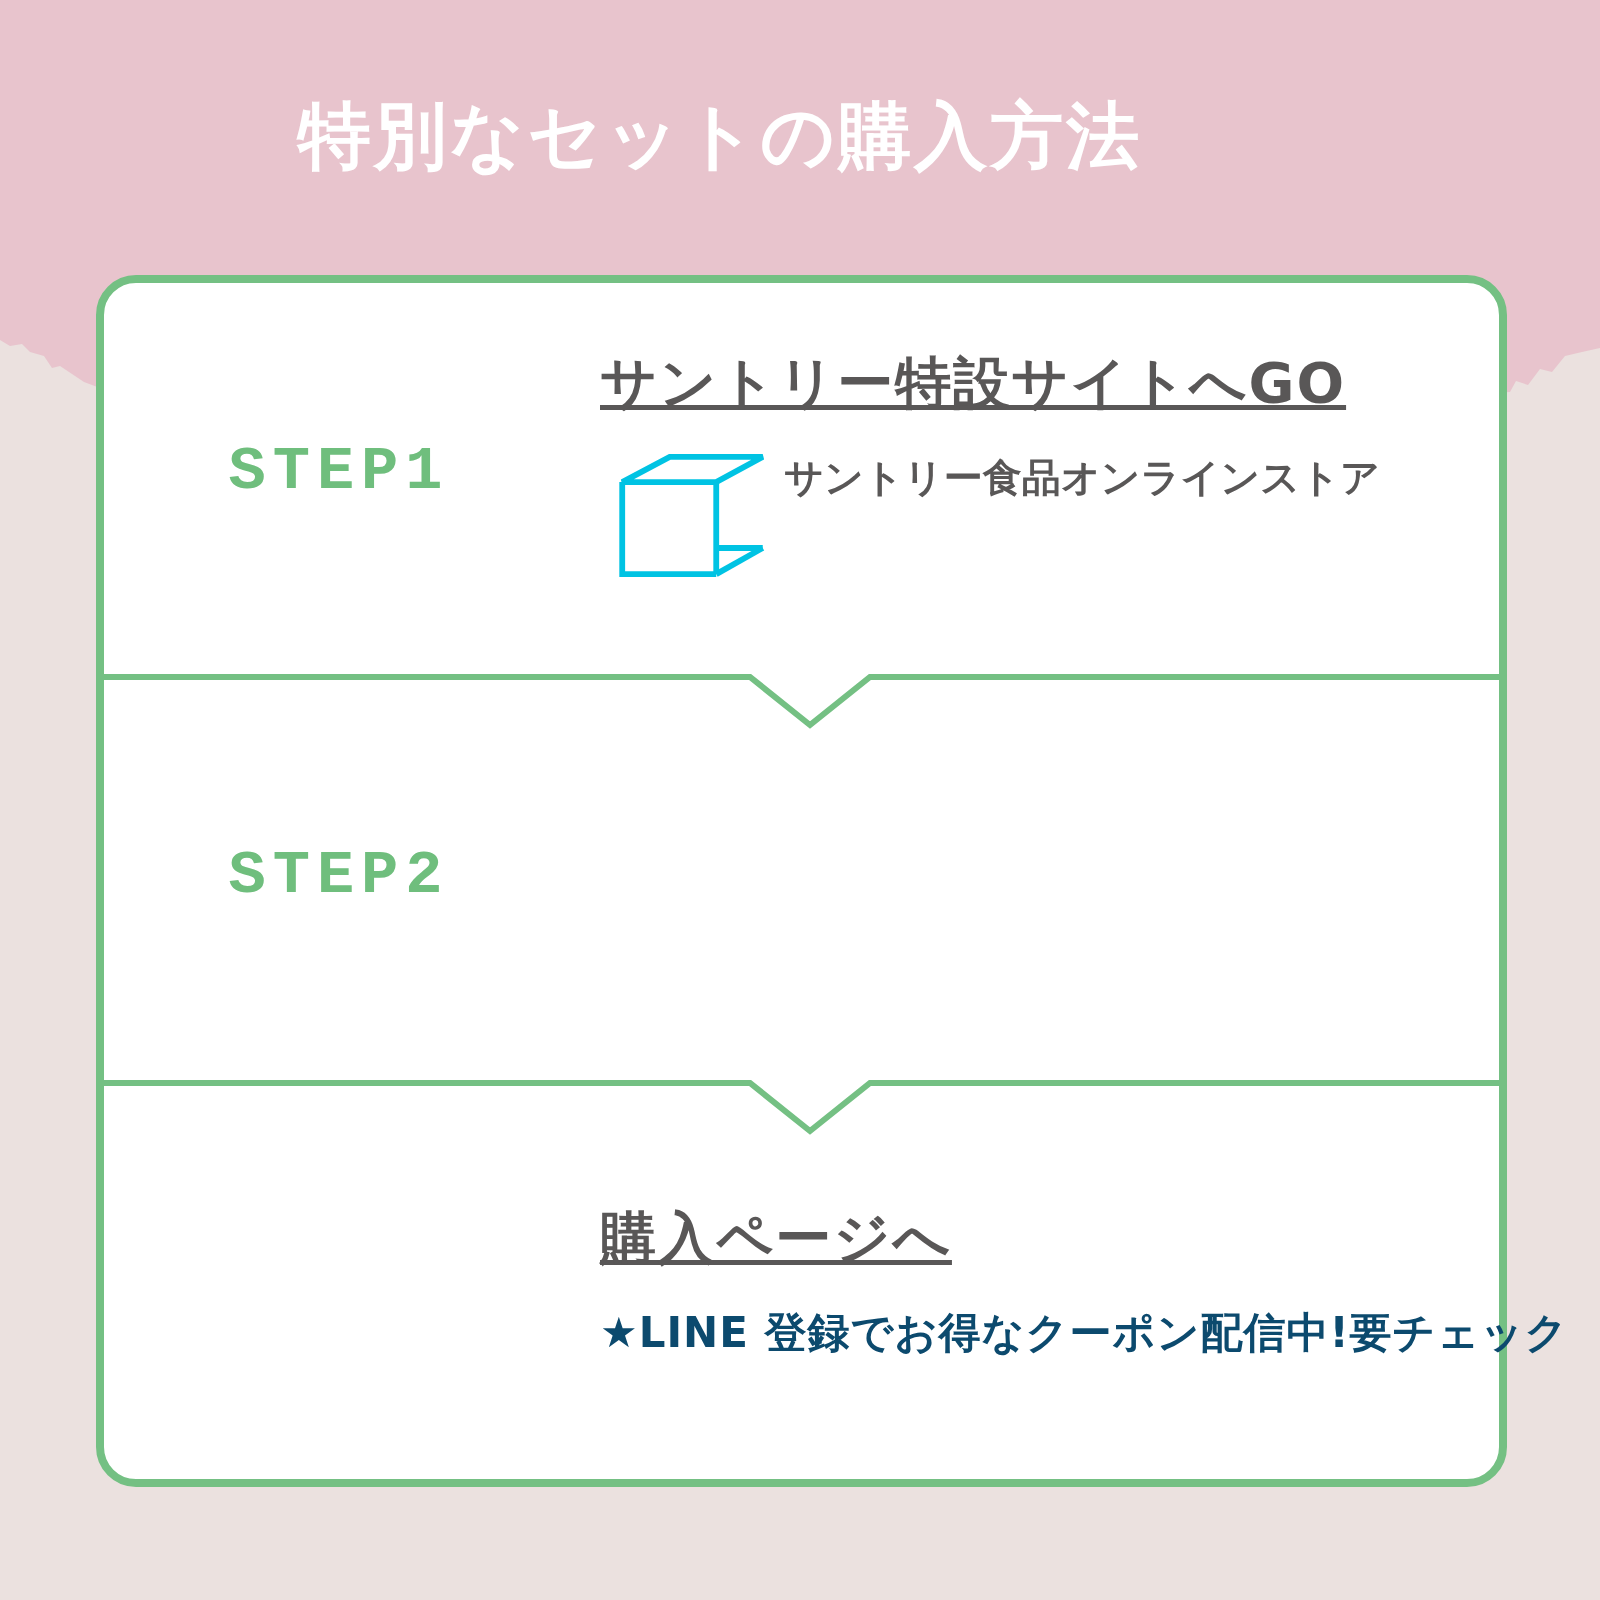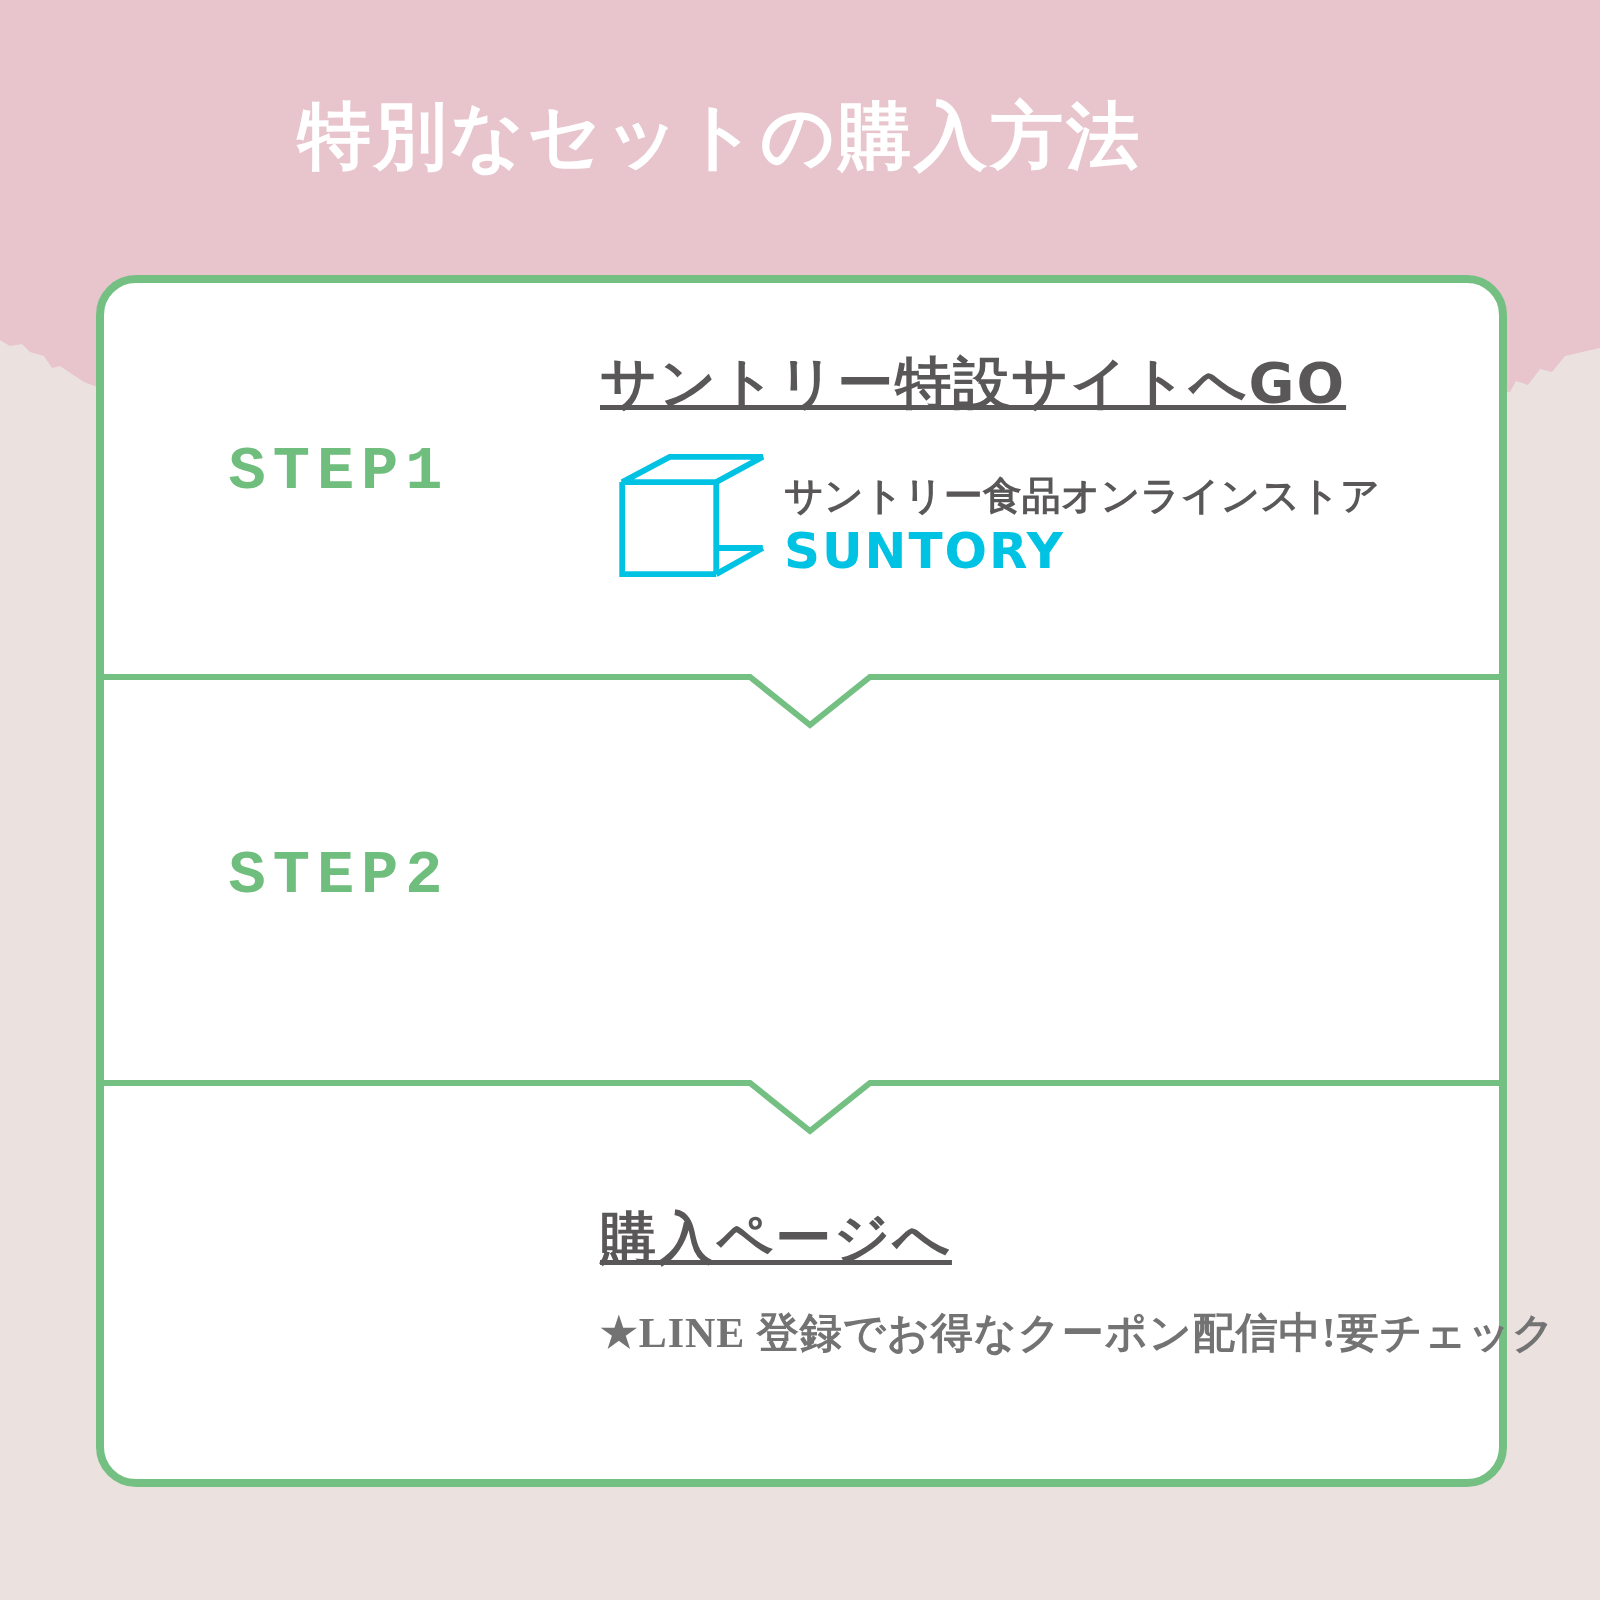--- a/index.html
+++ b/index.html
@@ -36,33 +36,33 @@
     font-size:56px;font-weight:800;letter-spacing:2px;line-height:1.2;
     color:#595757;white-space:nowrap;text-decoration:underline;
   }
   .step-heading.h1{top:66px;}
   .step-heading.h3{top:921px;}
   .step2-lines{
     position:absolute;left:496px;top:524px;
     font-size:56px;font-weight:800;letter-spacing:2px;line-height:1.56;
     color:#595757;white-space:nowrap;
   }
-  .suntory-logo{position:absolute;left:512px;top:170px;display:flex;align-items:flex-end;}
+  .suntory-logo{position:absolute;left:512px;top:170px;display:flex;align-items:flex-start;}
   .cube-icon{width:152px;height:126px;flex:0 0 auto;}
   .suntory-texts{margin-left:16px;padding-top:1px;display:flex;flex-direction:column;}
   .suntory-store{
     font-size:39px;font-weight:700;color:#595757;line-height:1.25;white-space:nowrap;
   }
   .suntory-brand{
     font-size:50px;font-weight:800;color:#00c3e3;letter-spacing:2px;
     line-height:1.1;margin-top:3px;white-space:nowrap;
   }
   .step-note{
     position:absolute;left:496px;top:1022px;
-    font-size:42px;font-weight:800;letter-spacing:1px;color:#737373;white-space:nowrap;font-family:Liberation Serif, serif;
+    font-size:42px;font-weight:800;letter-spacing:1px;color:#0c4a6e;white-space:nowrap;
   }
 </style>
 </head>
 <body>
 
 <svg class="pink-wave" viewBox="0 0 1600 460" preserveAspectRatio="none" aria-hidden="true">
   <path fill="#e8c4cd" d="
     M0,0 H1600 V348
     L1582,352 L1565,356 L1552,372 L1540,369 L1528,385 L1516,381 L1510,392
     L1400,399 L1100,402 L700,401 L300,400 L140,398
@@ -82,21 +82,20 @@
         <g stroke="#00c3e3" stroke-width="6" stroke-linejoin="miter" stroke-linecap="butt">
           <path d="M6,30 L55,4 L151,4 L103,30 Z"></path>
           <path d="M6,30 L6,125 L103,125"></path>
           <path d="M103,30 L103,125"></path>
           <path d="M103,125 L151,98"></path>
           <path d="M103,98 L151,98"></path>
         </g>
       </svg>
       <div class="suntory-texts">
         <div class="suntory-store">サントリー食品オンラインストア</div>
-        <div class="suntory-brand">SUNTORY</div>
       </div>
     </div>
 
     <svg class="divider d1" viewBox="0 0 1395 58" preserveAspectRatio="none" aria-hidden="true">
       <path d="M0,4 H646 L706,52 L766,4 H1395" stroke="#74c083" stroke-width="6" fill="none"></path>
     </svg>
 
     <div class="step-label s2">STEP2</div>
     <div class="step2-lines">
     </div>

